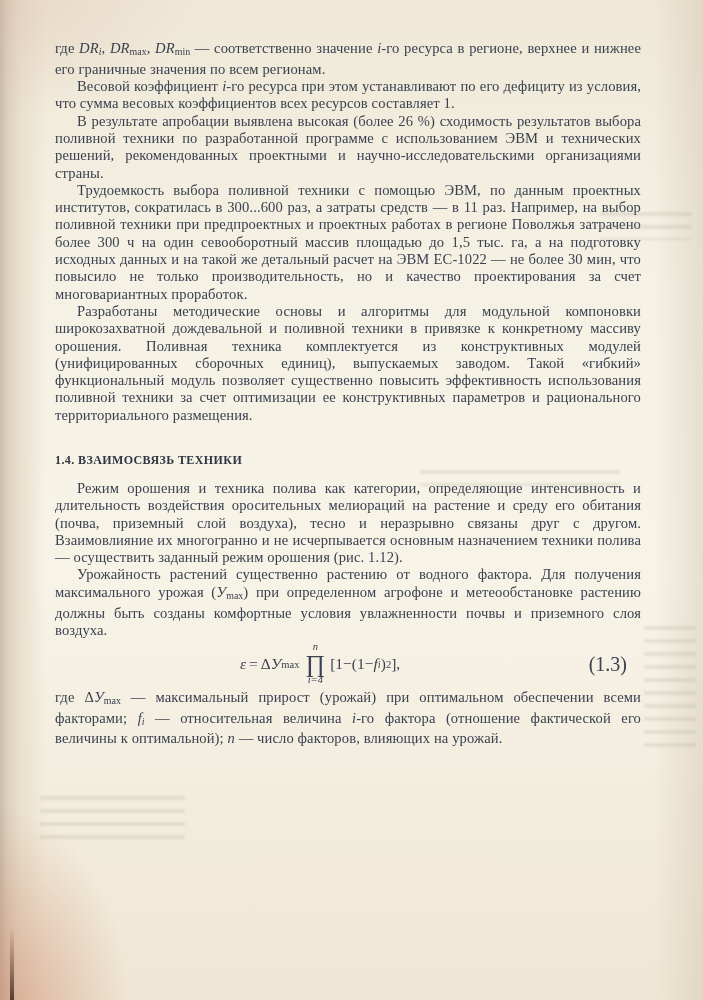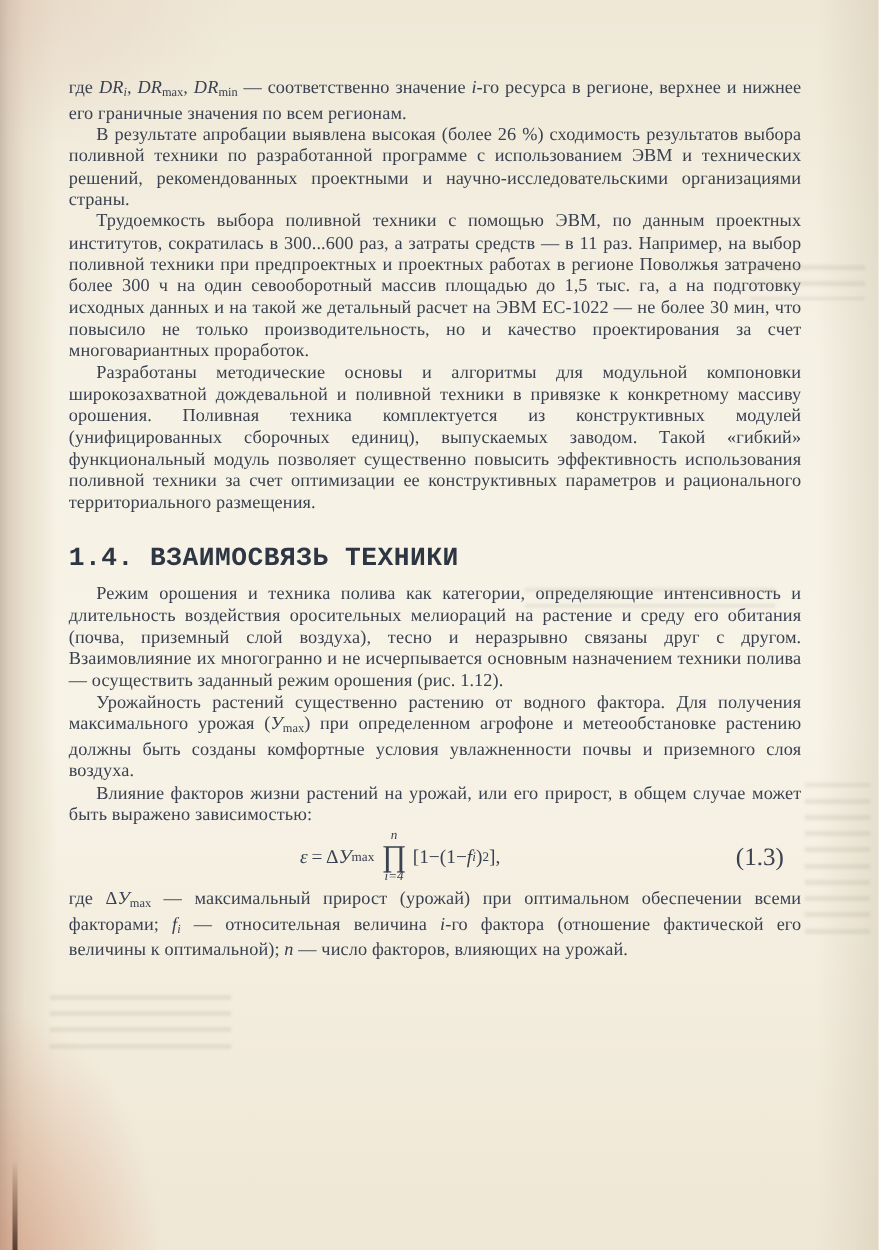--- a/index.html
+++ b/index.html
@@ -8,37 +8,37 @@
     width:703px;height:1000px;
     overflow:hidden;
     background:
       radial-gradient(190px 320px at 0% 103%, rgba(198,122,92,.55), rgba(198,122,92,0) 70%),
       radial-gradient(260px 160px at 0% 0%, rgba(214,176,158,.30), rgba(214,176,158,0) 75%),
       linear-gradient(90deg, #c8bcab 0px, #dccfbd 7px, #e9e0cd 20px, rgba(243,238,226,0) 46px),
       linear-gradient(90deg, rgba(0,0,0,0) 93%, rgba(188,173,148,.28) 100%),
       linear-gradient(180deg, #efe8d7 0%, #f5f1e4 28%, #f7f3e7 58%, #efe7d5 100%);
     font-family:"Liberation Serif", serif;
   }
-  .text-col{position:absolute;left:55px;top:40px;width:586px;margin-top:22px;}
+  .text-col{position:absolute;left:55px;top:40px;width:586px;}
   p.para{
     margin:0;
     font-size:14.6px;line-height:17.3px;
     color:#3a4150;
     text-align:justify;
     letter-spacing:.1px;
   }
   .ind{text-indent:22px;}
   .it{font-style:italic;}
   .sb{font-size:.68em;vertical-align:-0.25em;letter-spacing:0;}
   .sp{font-size:.68em;vertical-align:.45em;letter-spacing:0;}
   h2.sec{
     margin:24px 0 7px 0;
-    font-family:Liberation Mono, monospace;
+    font-family:Liberation Serif, serif;
     font-weight:bold;
-    font-size:21px;line-height:25px;
+    font-size:12px;line-height:25px;
     color:#2e3643;
     letter-spacing:.4px;
   }
   h2.sec span{display:block;}
   .eq-row{
     display:flex;align-items:center;
     margin:3px 0 3px 0;
     color:#3a4150;
   }
   .eq{
@@ -66,31 +66,31 @@
   }
 </style>
 </head>
 <body>
 
 <div class="page">
 
   <div class="text-col">
 
     <p class="para"><span>где </span><span class="it">DR</span><span class="it sb">i</span><span>, </span><span class="it">DR</span><span class="sb">max</span><span>, </span><span class="it">DR</span><span class="sb">min</span><span> — соответственно значение </span><span class="it">i</span><span>-го ресурса в регионе, верхнее и нижнее его граничные значения по всем регионам.</span></p>
+    <p class="para ind"><span>Весовой коэффициент </span><span class="it">i</span><span>-го ресурса при этом устанавливают по его дефициту из условия, что сумма весовых коэффициентов всех ресурсов составляет 1.</span></p>
     <p class="para ind"><span>В результате апробации выявлена высокая (более 26 %) сходимость результатов выбора поливной техники по разработанной программе с использованием ЭВМ и технических решений, рекомендованных проектными и научно-исследовательскими организациями страны.</span></p>
     <p class="para ind"><span>Трудоемкость выбора поливной техники с помощью ЭВМ, по данным проектных институтов, сократилась в 300...600 раз, а затраты средств — в 11 раз. Например, на выбор поливной техники при предпроектных и проектных работах в регионе Поволжья затрачено более 300 ч на один севооборотный массив площадью до 1,5 тыс. га, а на подготовку исходных данных и на такой же детальный расчет на ЭВМ ЕС-1022 — не более 30 мин, что повысило не только производительность, но и качество проектирования за счет многовариантных проработок.</span></p>
     <p class="para ind"><span>Разработаны методические основы и алгоритмы для модульной компоновки широкозахватной дождевальной и поливной техники в привязке к конкретному массиву орошения. Поливная техника комплектуется из конструктивных модулей (унифицированных сборочных единиц), выпускаемых заводом. Такой «гибкий» функциональный модуль позволяет существенно повысить эффективность использования поливной техники за счет оптимизации ее конструктивных параметров и рационального территориального размещения.</span></p>
 
     <h2 class="sec">
       <span>1.4. ВЗАИМОСВЯЗЬ ТЕХНИКИ</span>
     </h2>
 
     <p class="para ind"><span>Режим орошения и техника полива как категории, определяющие интенсивность и длительность воздействия оросительных мелиораций на растение и среду его обитания (почва, приземный слой воздуха), тесно и неразрывно связаны друг с другом. Взаимовлияние их многогранно и не исчерпывается основным назначением техники полива — осуществить заданный режим орошения (рис. 1.12).</span></p>
     <p class="para ind"><span>Урожайность растений существенно растению от водного фактора. Для получения максимального урожая (</span><span class="it">У</span><span class="sb">max</span><span>) при определенном агрофоне и метеообстановке растению должны быть созданы комфортные условия увлажненности почвы и приземного слоя воздуха.</span></p>
-    <p class="para ind"><span>Влияние факторов жизни растений на урожай, или его прирост, в общем случае может быть выражено зависимостью:</span></p>
 
     <div class="eq-row">
       <span class="eq">
         <span class="it">ε</span>
         <span class="eq-op">=</span>
         <span>Δ</span>
           <span class="it">У</span>
           <span class="sb">max</span>
         <span class="prod">
           <span class="prod-lim">n</span>

